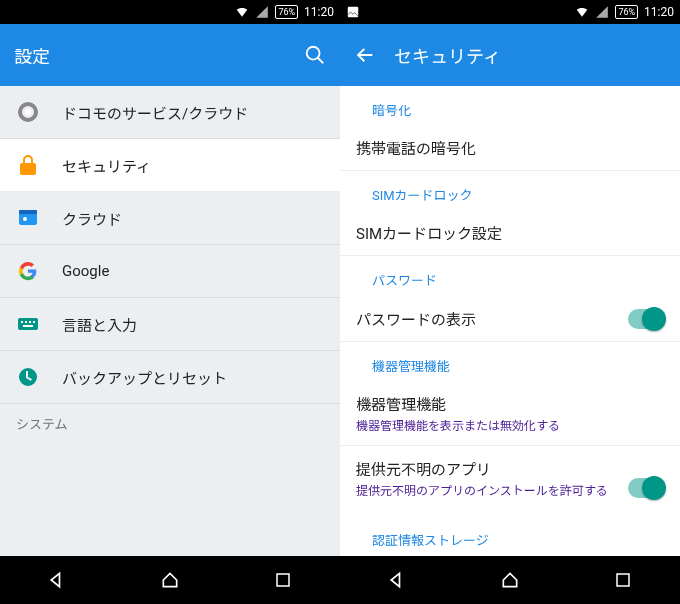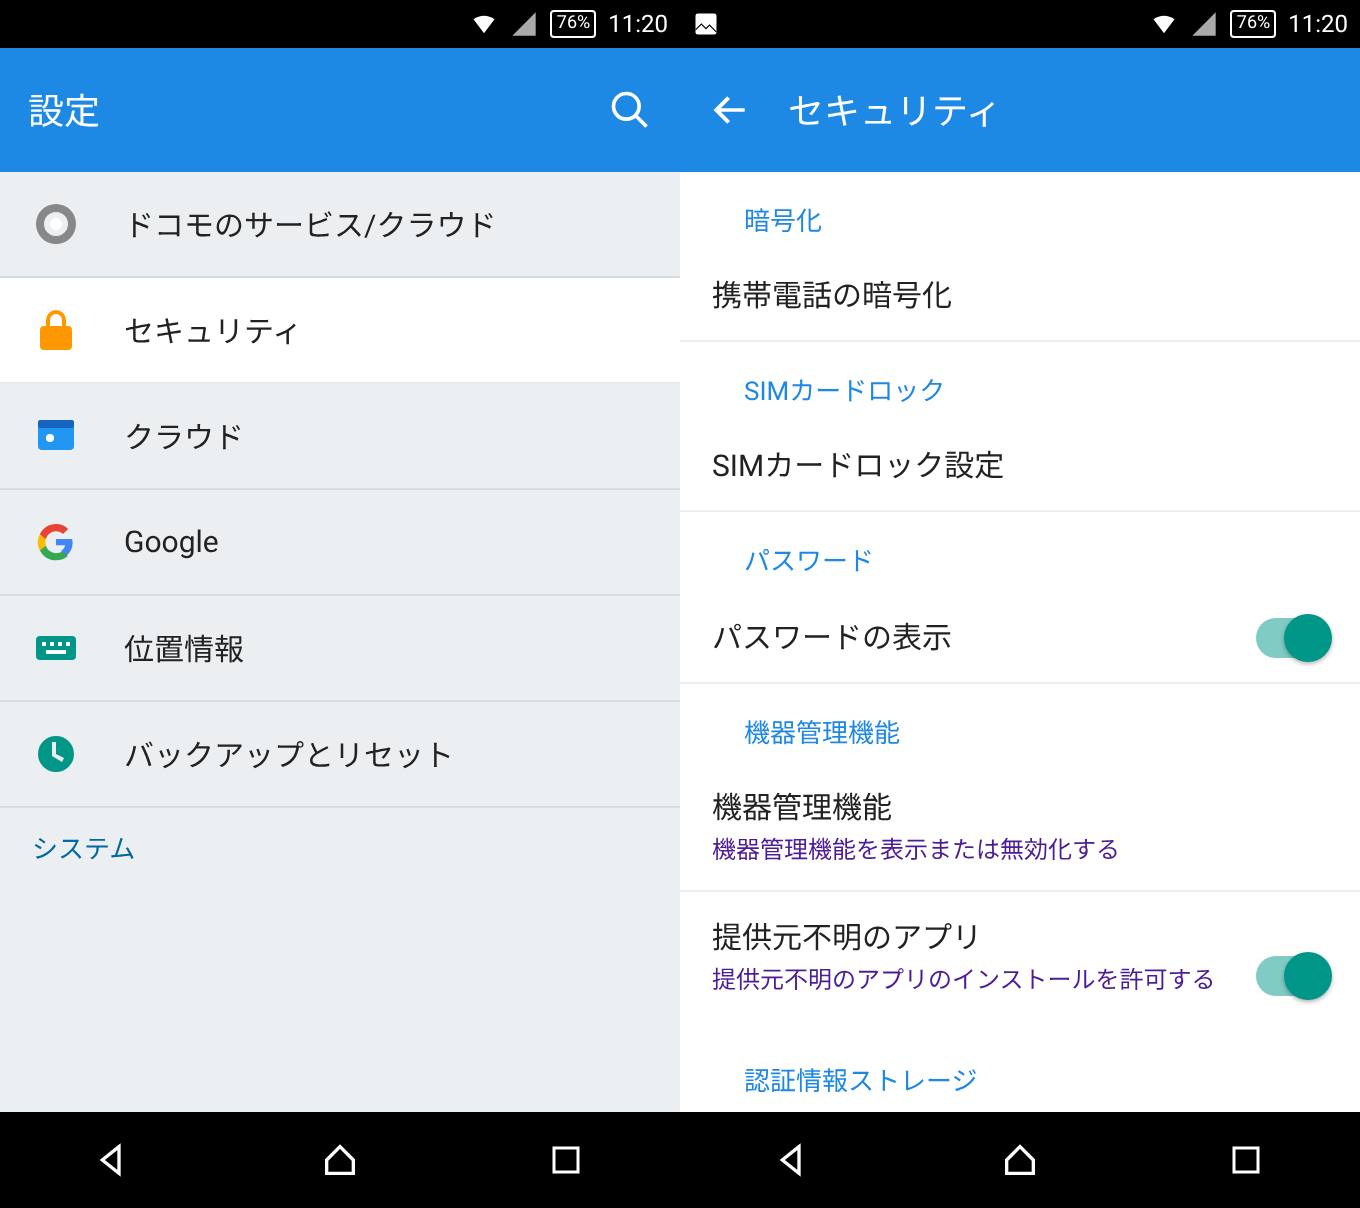--- a/index.html
+++ b/index.html
@@ -38,21 +38,21 @@
   
   .list { flex: 1; overflow: hidden; display:flex; flex-direction:column;border-radius:12px; }
   .row {
     display: flex; align-items: center; padding: 14px 16px; gap: 22px;
     border-bottom: 1px solid rgba(0,0,0,0.08);
   }
   .pane-left .row { background: #eceff1; }
   .row.selected { background: #fff; }
   .row-icon { width: 24px; height: 24px; display:flex; align-items:center; justify-content:center; flex-shrink:0; }
   .row-label { font-size: 15px; color: #222; }
-  .pane-left .category { padding: 10px 16px 4px; font-size: 13px; color: #0369a1; }
+  .pane-left .category { padding: 10px 16px 4px; font-size: 13px; color: #737373; }
 
   
   .section-header { padding: 14px 32px 6px; font-size: 13px; color: #1e88e5; }
   .setting {
     padding: 12px 16px; display:flex; align-items: flex-end;
     border-bottom: 1px solid #eee;
   }
   .setting-text { flex:1; }
   .setting-title { font-size: 15px; color: #222; }
   .setting-sub { font-size: 12px; color: #4c1d95; margin-top: 2px; }
@@ -147,21 +147,21 @@
       <span class="row-icon">
         <svg viewBox="0 0 24 24" width="24" height="24" fill="#009688">
             <rect x="2" y="6" width="20" height="12" rx="2"></rect>
             <rect x="5" y="9" width="2" height="2" fill="#fff"></rect>
             <rect x="9" y="9" width="2" height="2" fill="#fff"></rect>
             <rect x="13" y="9" width="2" height="2" fill="#fff"></rect>
             <rect x="17" y="9" width="2" height="2" fill="#fff"></rect>
             <rect x="7" y="13" width="10" height="2" fill="#fff"></rect>
           </svg>
       </span>
-      <span class="row-label">位置情報</span>
+      <span class="row-label">言語と入力</span>
     </div>
     <div class="row">
       <span class="row-icon">
         <svg viewBox="0 0 24 24" width="24" height="24" fill="#009688">
             <path d="M12 3a9 9 0 100 18 9 9 0 000-18zm0 3v6l4 2-1 2-5-3V6h2z"></path>
           </svg>
       </span>
       <span class="row-label">バックアップとリセット</span>
     </div>
     <div class="category">システム</div>

